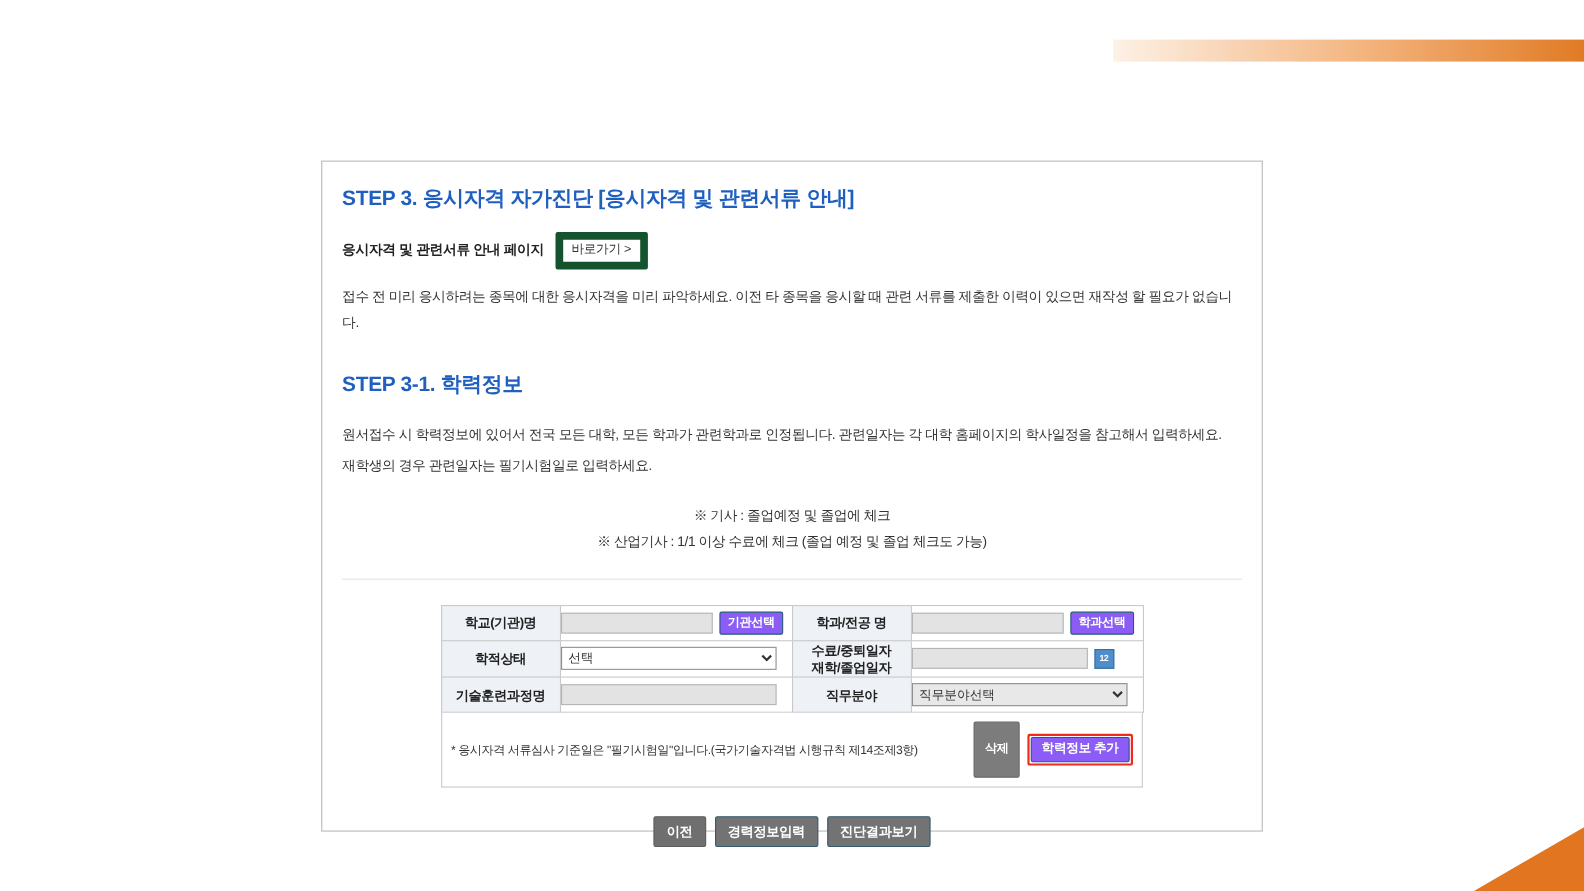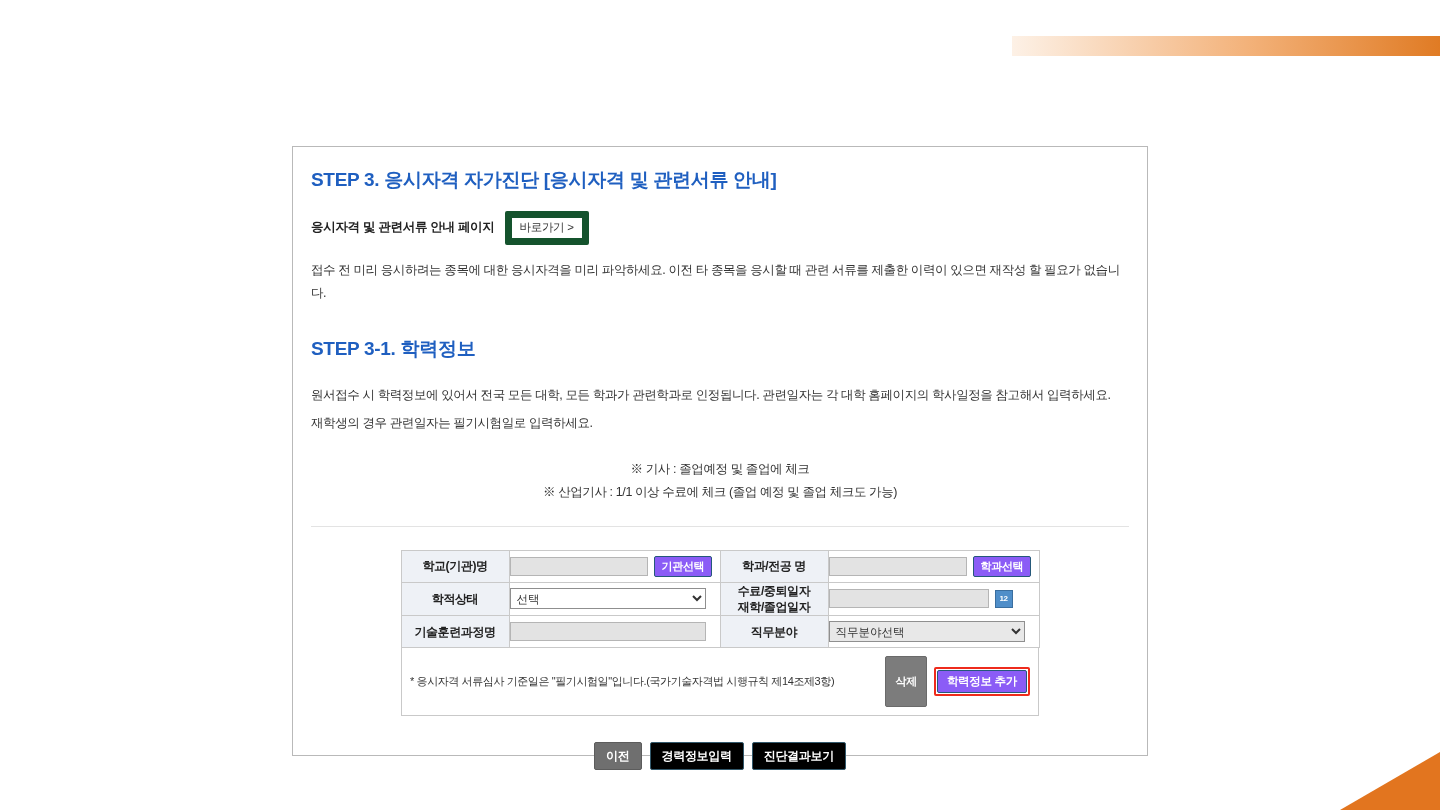--- a/index.html
+++ b/index.html
@@ -255,21 +255,21 @@
     color: #fff;
     font-size: 12px;
     font-weight: bold;
     border: 1px solid #5c5c5c;
     border-radius: 2px;
     padding: 7px 11px;
     line-height: 1;
     cursor: pointer;
     letter-spacing: -0.3px;
   }
-  .btn-bottom.teal { background: #000000; border-color: #33596c; }
+  .btn-bottom.teal { background: #737373; border-color: #33596c; }
 </style>
 </head>
 <body>
 
 <div class="page">
 
   <div class="ribbon-top"></div>
   <div class="ribbon-bottom"></div>
 
   <div class="card">

